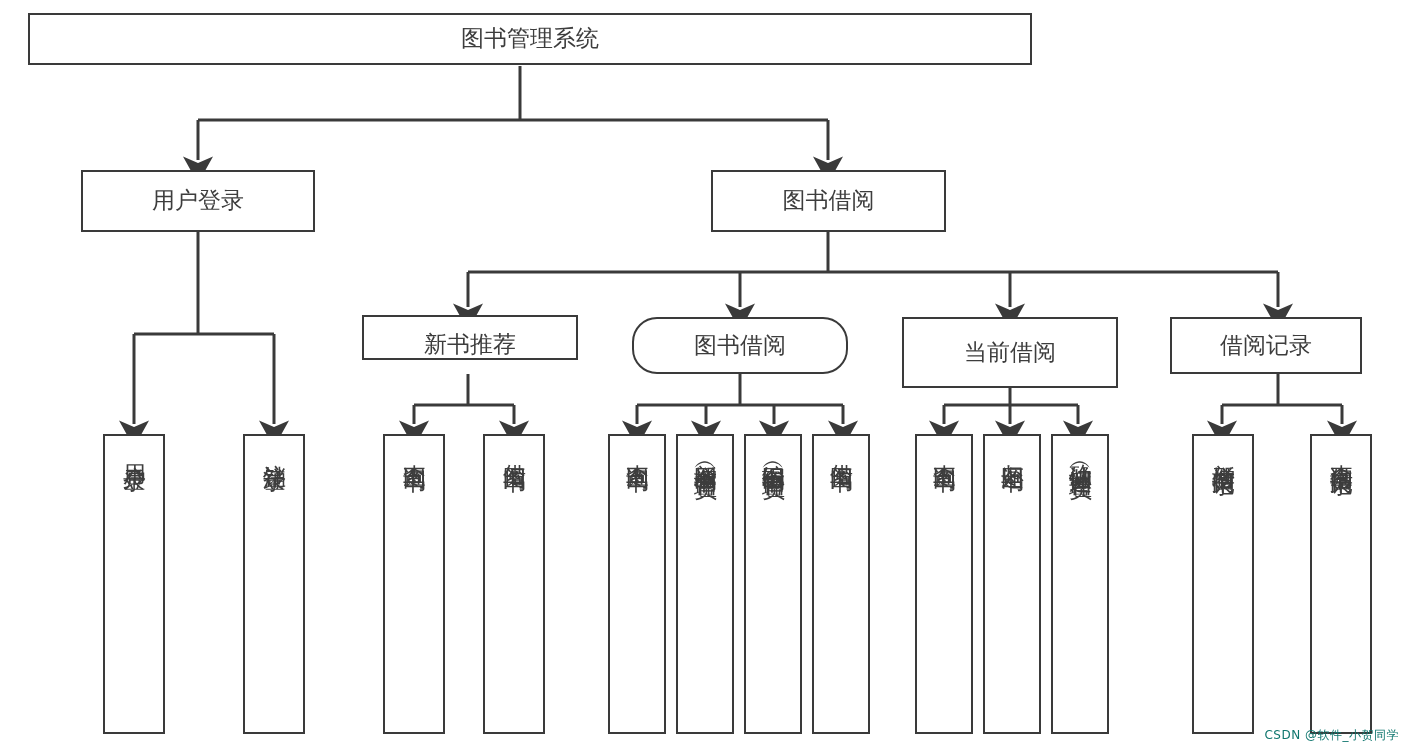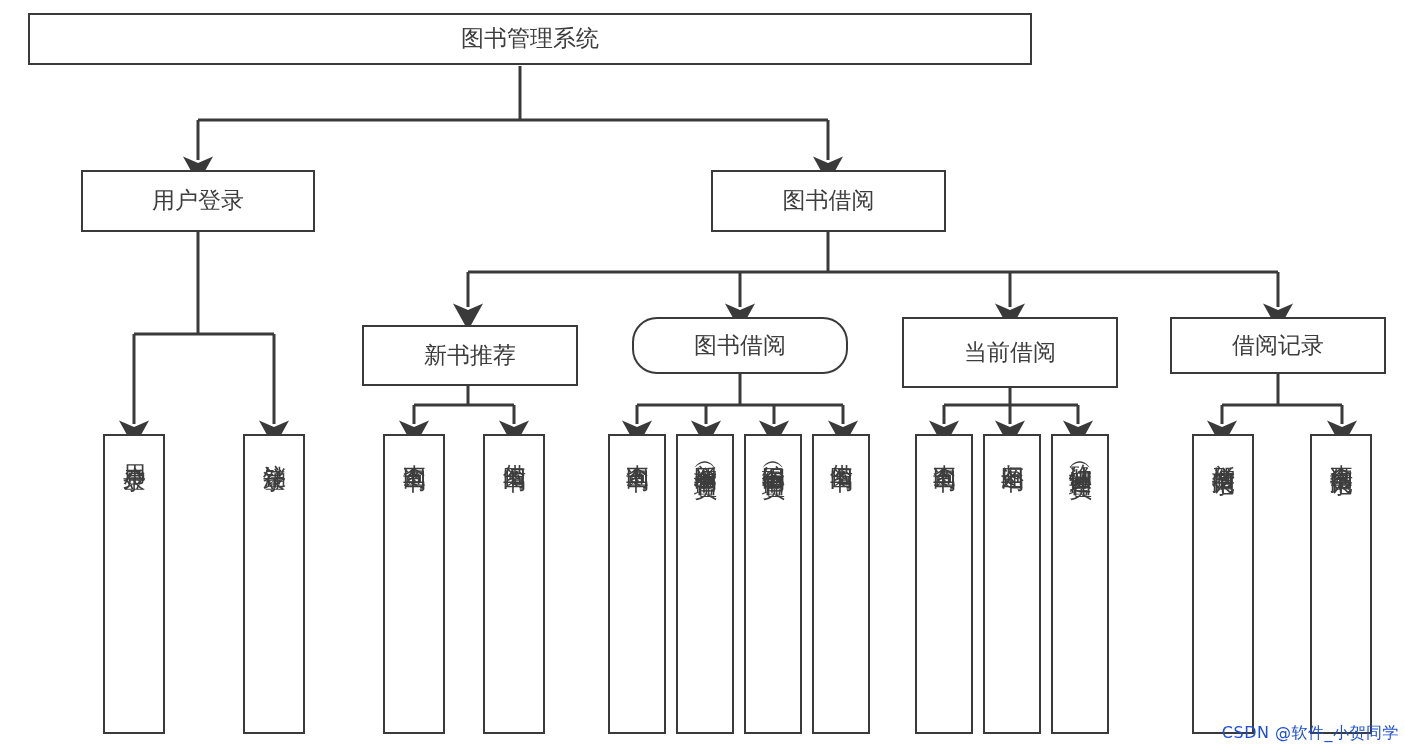--- a/index.html
+++ b/index.html
@@ -12,22 +12,22 @@
         justify-content:center;color:#3d3d3d;}
   .node .lbl{display:block;text-align:center;line-height:1.12;}
   .node.h .lbl{font-size:23px;}
   .node.root .lbl{font-size:23px;}
   
   .node.v{padding:10px 2px 8px 2px;align-items:flex-start;}
   .node.v .lbl{writing-mode:vertical-rl;text-orientation:upright;
                font-size:23px;letter-spacing:2px;line-height:1.04;
                white-space:nowrap;}
   .node.v.wide .lbl{font-size:23px;}
-  #watermark{position:absolute;right:6px;bottom:3px;color:#1d4ed8;
-             font-size:16px;white-space:nowrap;letter-spacing:.5px;}
+  #watermark{position:absolute;right:6px;bottom:3px;color:#0f766e;
+             font-size:12px;white-space:nowrap;letter-spacing:.5px;}
 </style>
 </head>
 <body>
 
 <div id="stage">
 
   <svg id="wires" viewBox="0 0 1405 747">
     <defs>
       <marker id="arw" markerWidth="12" markerHeight="14" refX="1.2" refY="5" orient="auto" markerUnits="strokeWidth">
         <path d="M0,0 L9,5 L0,10 L2.2,5 z" fill="#3a3a3a"></path>
@@ -81,30 +81,30 @@
     <span class="lbl">图书管理系统</span>
   </div>
 
   <div class="node h" style="left:81px;top:170px;width:234px;height:62px;">
     <span class="lbl">用户登录</span>
   </div>
   <div class="node h" style="left:711px;top:170px;width:235px;height:62px;">
     <span class="lbl">图书借阅</span>
   </div>
 
-  <div class="node h" style="left:362px;top:325px;width:216px;height:61px;">
+  <div class="node h" style="left:362px;top:315px;width:216px;height:45px;align-items:flex-end;">
     <span class="lbl">新书推荐</span>
   </div>
   <div class="node h" style="left:632px;top:317px;width:216px;height:57px;border-radius:25px;">
     <span class="lbl">图书借阅</span>
   </div>
   <div class="node h" style="left:902px;top:317px;width:216px;height:71px;">
     <span class="lbl">当前借阅</span>
   </div>
-  <div class="node h" style="left:1170px;top:317px;width:216px;height:57px;">
+  <div class="node h" style="left:1170px;top:317px;width:192px;height:57px;">
     <span class="lbl">借阅记录</span>
   </div>
 
   <div class="node v" style="left:103px;top:434px;width:62px;height:300px;">
     <span class="lbl">用户登录</span>
   </div>
   <div class="node v" style="left:243px;top:434px;width:62px;height:300px;">
     <span class="lbl">注销登录</span>
   </div>
 

